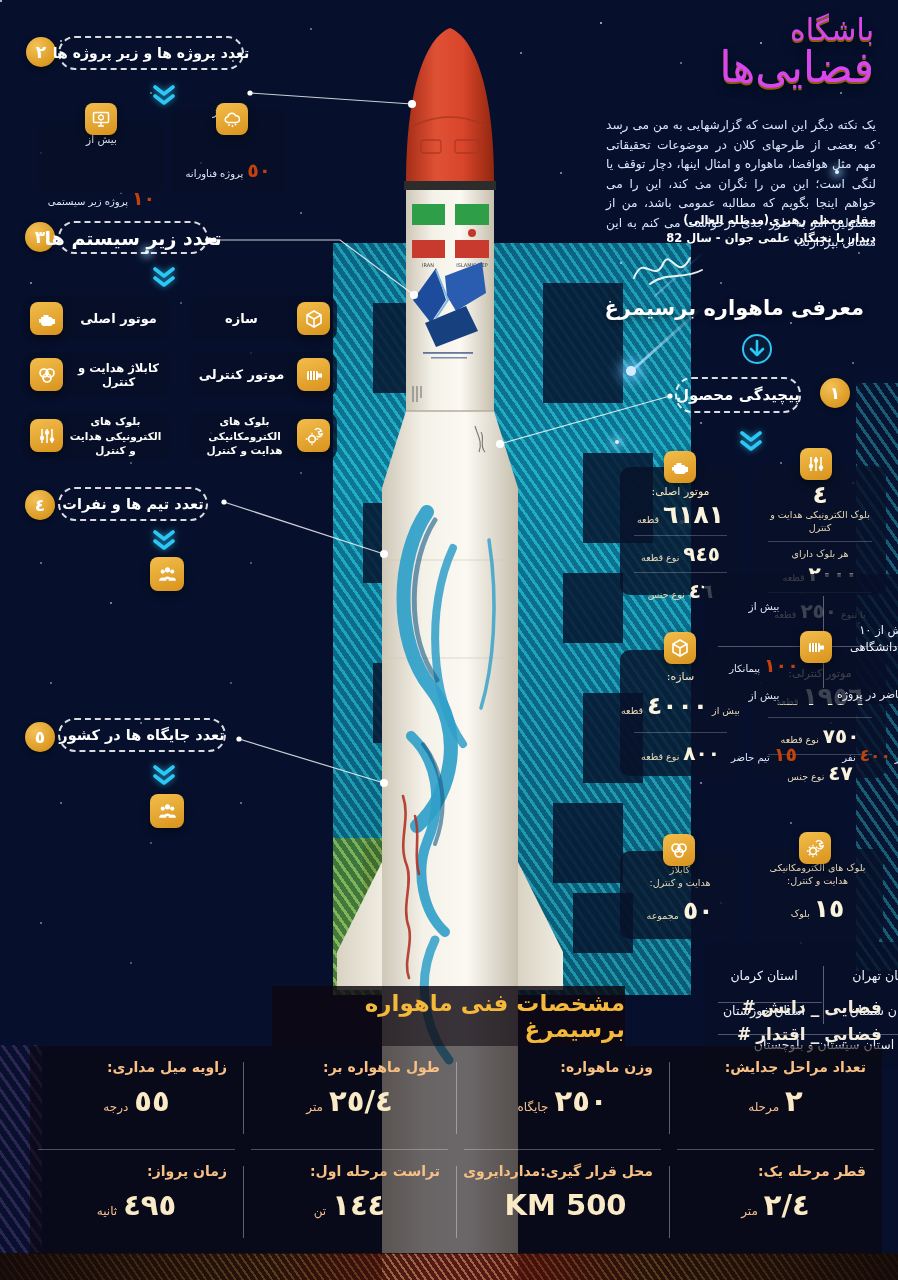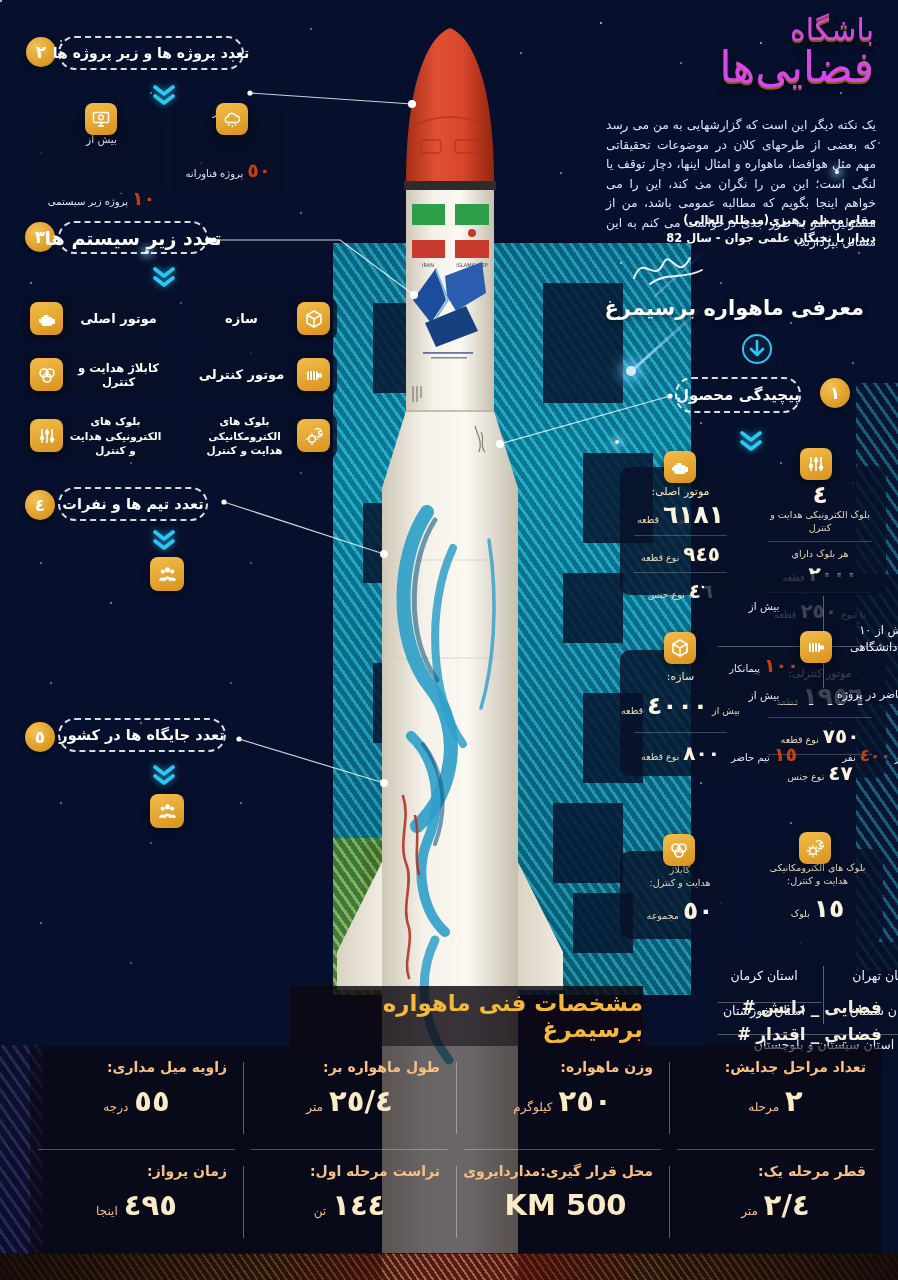--- a/index.html
+++ b/index.html
@@ -103,21 +103,21 @@
     text-shadow:0 2px 0 #8a5d10, 0 5px 10px rgba(0,0,0,.5); }
   .logo .l1{ font-size:30px; text-align:right; }
   .logo .l2{ font-size:43px; }
   .quote{ right:22px; top:116px; width:270px; z-index:6; font-size:12.2px; line-height:1.6; color:#d9e6fa; text-align:justify; }
   .attrib{ right:22px; top:212px; width:270px; z-index:6; font-size:11.5px; font-weight:bold; color:#fff; line-height:1.55; }
   .intro{ right:34px; top:296px; z-index:6; font-size:21px; font-weight:bold; color:#fff;
     text-shadow:0 2px 6px rgba(0,0,0,.5); }
   .hashtags{ right:16px; top:997px; z-index:6; display:flex; flex-direction:column; gap:7px; }
   .hashrow{ display:flex; direction:ltr; justify-content:flex-end; gap:5px; font-size:17px; font-weight:bold; color:#f3ecda; }
   
-  .spec-titlebar{ left:290px; top:986px; width:353px; height:60px; z-index:6; background:rgba(14,7,16,.82);
+  .spec-titlebar{ left:272px; top:986px; width:353px; height:60px; z-index:6; background:rgba(14,7,16,.82);
     color:#F4B83A; font-size:23px; font-weight:bold; display:flex; align-items:center; justify-content:center; }
   .specs-table{ left:30px; top:1046px; width:852px; height:208px; z-index:6; background:rgba(12,6,14,.6); }
   .specs-row{ display:flex; height:104px; }
   .spec-cell{ flex:1; position:relative; padding-top:13px; }
   .spec-cell:not(:last-child)::after{ content:""; position:absolute; left:0; top:16px; bottom:16px; width:1px; background:rgba(255,255,255,.35); }
   .r1 .spec-cell::before{ content:""; position:absolute; left:8px; right:8px; bottom:0; height:1px; background:rgba(255,255,255,.28); }
   .spec-label{ text-align:right; padding:0 16px 0 4px; font-size:14px; font-weight:bold; color:#F8C084; line-height:1.25; }
   .spec-val{ text-align:center; margin-top:7px; }
   .spec-val .v{ font-size:29px; font-weight:bold; color:#FBEAC6; }
   .spec-val .u2{ font-size:12px; color:#F4BF8D; margin-right:6px; }
@@ -606,21 +606,21 @@
   </div>
 
   <div class="abs specs-table">
     <div class="specs-row r1">
       <div class="spec-cell">
         <div class="spec-label">تعداد مراحل جدایش:</div>
         <div class="spec-val"><span class="v">٢</span><span class="u2">مرحله</span></div>
       </div>
       <div class="spec-cell">
         <div class="spec-label">وزن ماهواره:</div>
-        <div class="spec-val"><span class="v">٢٥٠</span><span class="u2">کیلوگرم</span></div>
+        <div class="spec-val"><span class="v">٢٥٠</span><span class="u2">جایگاه</span></div>
       </div>
       <div class="spec-cell">
         <div class="spec-label">طول ماهواره بر:</div>
         <div class="spec-val"><span class="v">٢٥/٤</span><span class="u2">متر</span></div>
       </div>
       <div class="spec-cell">
         <div class="spec-label">زاویه میل مداری:</div>
         <div class="spec-val"><span class="v">٥٥</span><span class="u2">درجه</span></div>
       </div>
     </div>
@@ -632,19 +632,19 @@
       <div class="spec-cell">
         <div class="spec-label">محل قرار گیری:مداردایروی</div>
         <div class="spec-val"><span class="v">500 KM</span><span class="u2"></span></div>
       </div>
       <div class="spec-cell">
         <div class="spec-label">تراست مرحله اول:</div>
         <div class="spec-val"><span class="v">١٤٤</span><span class="u2">تن</span></div>
       </div>
       <div class="spec-cell">
         <div class="spec-label">زمان پرواز:</div>
-        <div class="spec-val"><span class="v">٤٩٥</span><span class="u2">اینجا</span></div>
+        <div class="spec-val"><span class="v">٤٩٥</span><span class="u2">ثانیه</span></div>
       </div>
     </div>
   </div>
 
   <div class="abs bottomstrip"></div>
 </div>
 
 </body></html>

